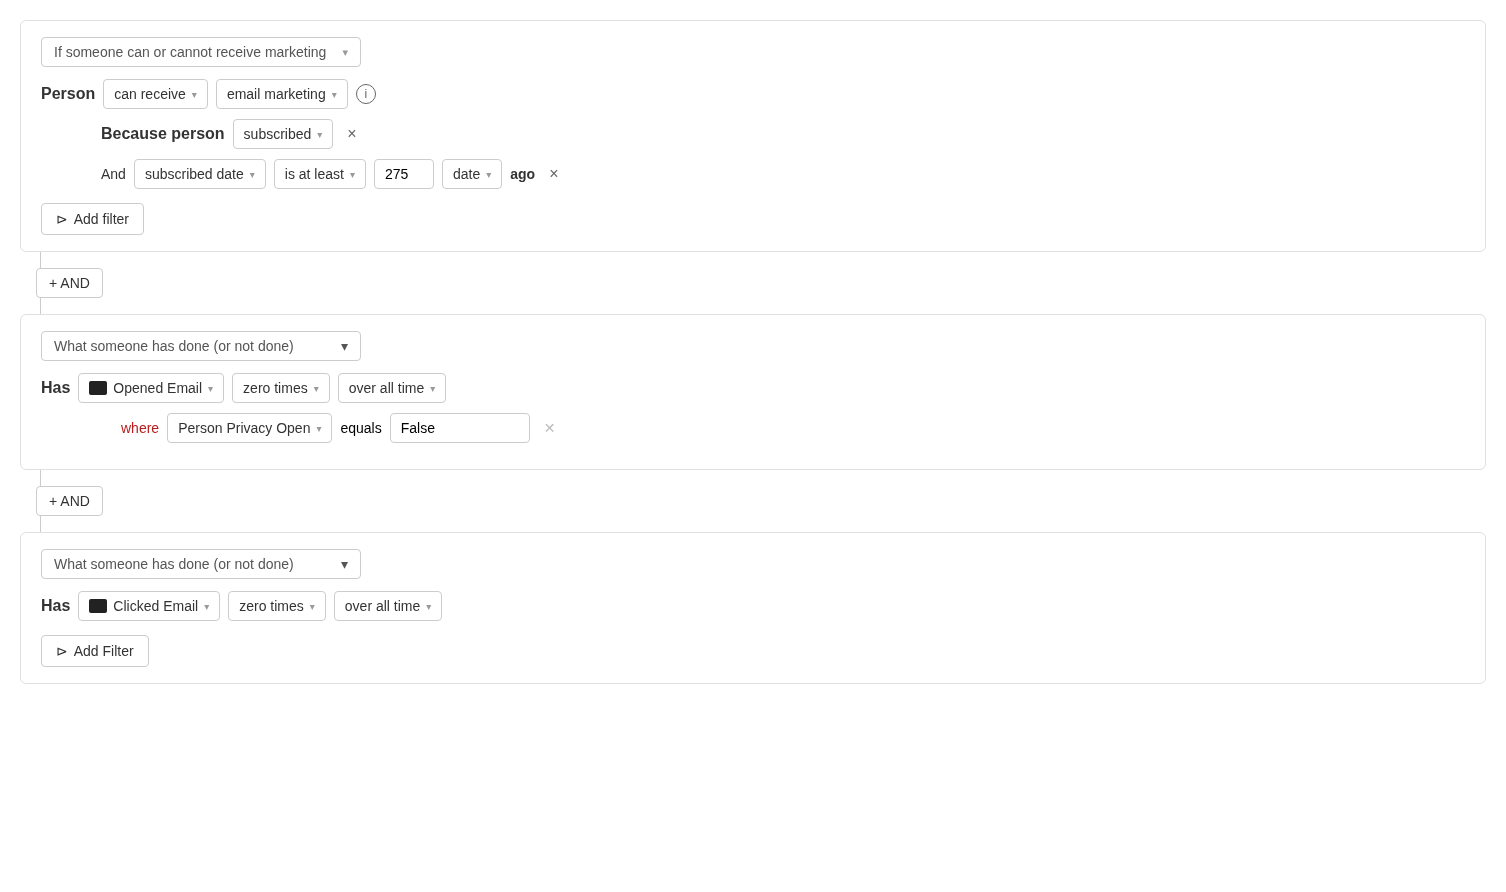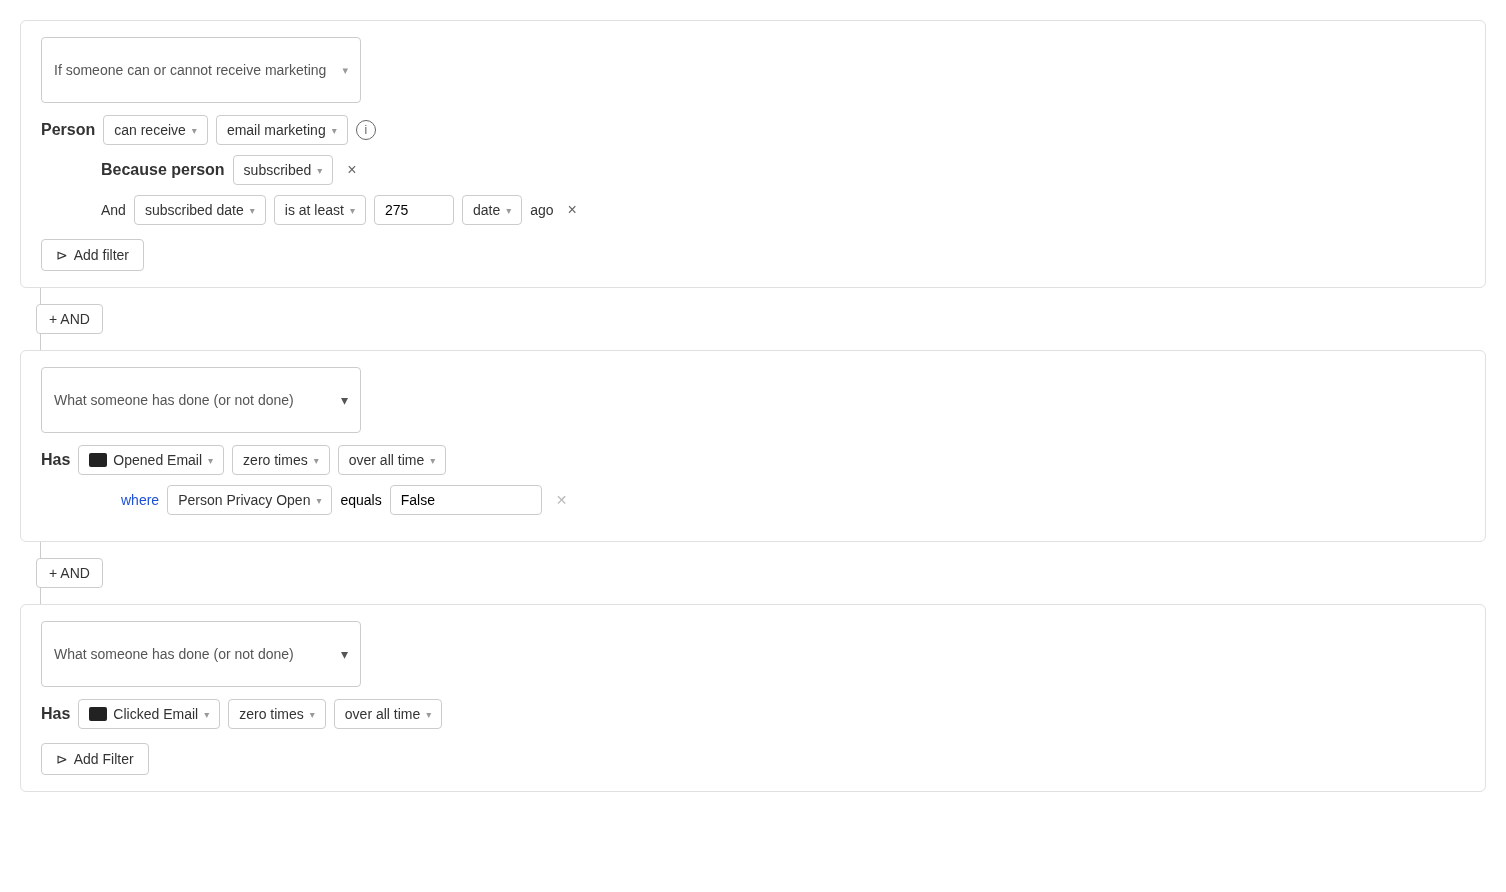--- a/index.html
+++ b/index.html
@@ -17,21 +17,21 @@
       padding: 16px 20px;
       background: #fff;
       margin-bottom: 0;
     }
 
     .top-dropdown {
       display: inline-flex;
       align-items: center;
       border: 1px solid #ccc;
       border-radius: 4px;
-      padding: 24px 12px;
+      padding: 6px 12px;
       background: #fff;
       cursor: pointer;
       min-width: 320px;
       margin-bottom: 12px;
       justify-content: space-between;
     }
 
     .top-dropdown span { color: #555; }
 
     .row {
@@ -122,39 +122,39 @@
       background: #222;
       border-radius: 2px;
       display: inline-block;
     }
 
     .value-input {
       border: 1px solid #ccc;
       border-radius: 4px;
       padding: 6px 10px;
       font-size: 14px;
-      width: 80px;
+      width: 60px;
       background: #fff;
     }
 
     .false-input {
       border: 1px solid #ccc;
       border-radius: 4px;
       padding: 6px 10px;
       font-size: 14px;
-      width: 152px;
+      width: 140px;
       background: #fff;
     }
 
     .indent-1 { margin-left: 60px; }
     .indent-2 { margin-left: 100px; }
 
-    .where-label { color: #1d4ed8; white-space: nowrap; }
+    .where-label { color: #b91c1c; white-space: nowrap; }
     .equals-label { color: #000000; white-space: nowrap; }
-    .ago-label { color: #333; white-space: nowrap; font-weight: 400; }
+    .ago-label { color: #333; white-space: nowrap; font-weight: 700; }
   </style>
 </head>
 <body>
 
 <div class="condition-block">
 
   
   <div class="top-dropdown">
     <span>If someone can or cannot receive marketing</span>
     <span style="color:#999;font-size:11px;">▾</span>

